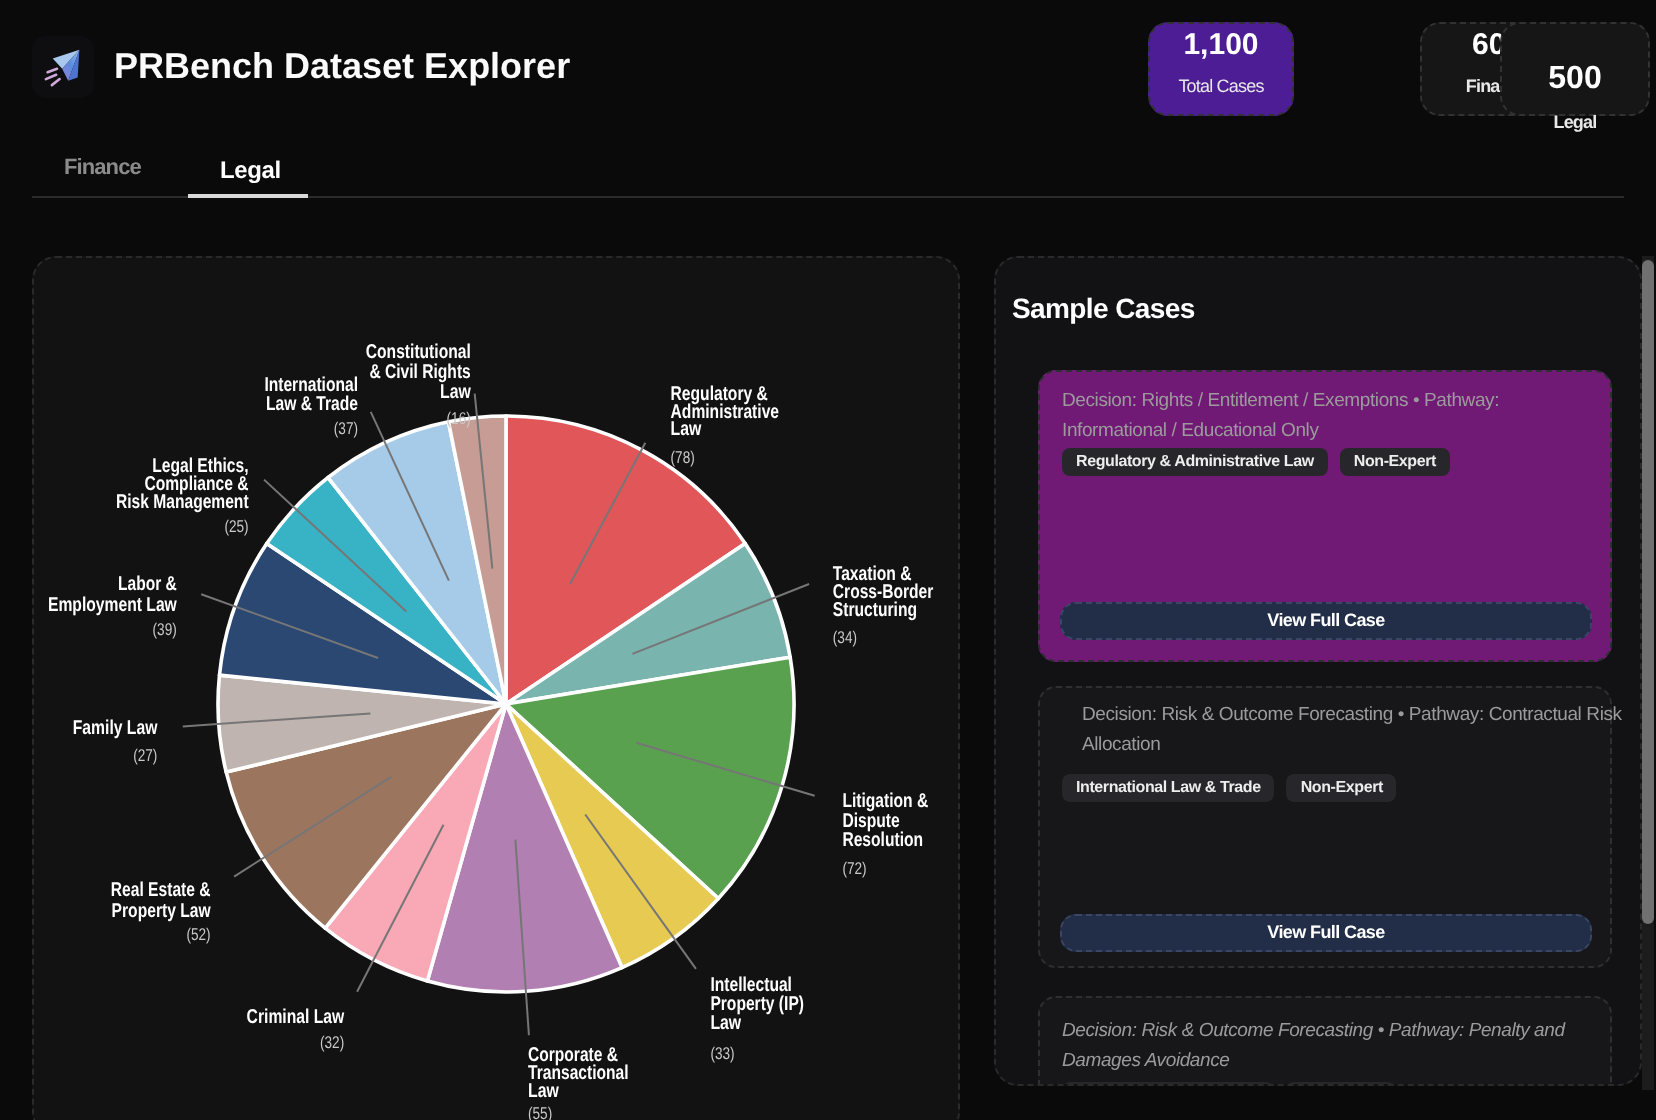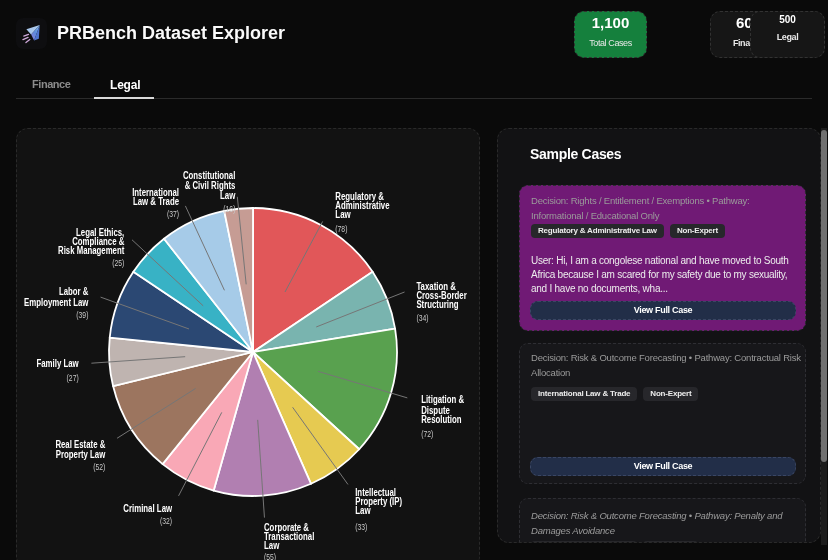--- a/index.html
+++ b/index.html
@@ -19,30 +19,30 @@
     <g transform="translate(2.2,2.2) scale(0.86)">
         <path d="M9.5,10.5 L25,5.5 L15,16.5 Z" fill="#a9c7ec"></path>
     <path d="M25,5.5 L15,16.5 L18.5,23.5 Z" fill="url(#pg)"></path>
     <path d="M25,5.5 L18.5,23.5 L24,21.5 Z" fill="#4f74cf"></path>
     <path d="M6.5,18.5 L12,16.5 M5.5,22.5 L11.5,20 M9,26 L13.5,22.5" stroke="#cfa9da" stroke-width="1.5" stroke-linecap="round"></path>
       </g>
   </svg>
 </div>
 <div class="abs" style="left:57px;top:23px;font-size:18px;font-weight:bold;color:#fafafa;">PRBench Dataset Explorer</div>
 
-<div class="abs" style="left:574px;top:11px;width:73px;height:47px;background:#15803d;border:1px dashed #323232;border-radius:10px;text-align:center;">
+<div class="abs" style="left:574px;top:11px;width:73px;height:47px;background:#4c1d95;border:1px dashed #323232;border-radius:10px;text-align:center;">
   <div style="margin-top:2px;font-size:15px;font-weight:bold;color:#ffffff;">1,100</div>
   <div style="margin-top:7px;font-size:9px;letter-spacing:-0.4px;font-weight:normal;color:#e8e8e8;">Total Cases</div>
 </div>
 <div class="abs" style="left:662px;top:11px;width:77px;height:47px;background:#161616;border:1px dashed #323232;border-radius:10px;text-align:center;margin-left:48px;">
   <div style="margin-top:2px;font-size:15px;font-weight:bold;color:#ffffff;">600</div>
   <div style="margin-top:7px;font-size:9px;letter-spacing:-0.4px;font-weight:bold;color:#e8e8e8;">Finance</div>
 </div>
 <div class="abs" style="left:750px;top:11px;width:75px;height:47px;background:#161616;border:1px dashed #323232;border-radius:10px;text-align:center;">
-  <div style="margin-top:2px;font-size:10px;font-weight:bold;color:#ffffff;">500</div>
+  <div style="margin-top:19px;font-size:16px;font-weight:bold;color:#ffffff;">500</div>
   <div style="margin-top:7px;font-size:9px;letter-spacing:-0.4px;font-weight:bold;color:#e8e8e8;">Legal</div>
 </div>
 
 <div class="abs" style="left:32px;top:78px;font-size:11px;letter-spacing:-0.45px;font-weight:bold;color:#8b8b8b;">Finance</div>
 <div class="abs" style="left:110px;top:77.5px;font-size:12px;letter-spacing:-0.2px;font-weight:bold;color:#ffffff;">Legal</div>
 <div class="abs" style="left:16px;top:98px;width:796px;height:1px;background:#2b2b2b;"></div>
 <div class="abs" style="left:94px;top:97px;width:60px;height:2px;background:#d9d9d9;"></div>
 
 <div class="abs" style="left:16px;top:128px;width:464px;height:440px;background:#121212;border:1px dashed #2a2a2a;border-radius:12px;"></div>
 <svg class="abs" width="464" height="436" viewBox="16 124 464 436" style="left:16px;top:124px;">
@@ -107,29 +107,28 @@
 <text x="179.0" y="195.5" text-anchor="end" textLength="46.8" lengthAdjust="spacingAndGlyphs" font-family="Liberation Sans, sans-serif" font-size="10" font-weight="bold" fill="#ffffff">International</text>
 <text x="179.0" y="205" text-anchor="end" textLength="46.0" lengthAdjust="spacingAndGlyphs" font-family="Liberation Sans, sans-serif" font-size="10" font-weight="bold" fill="#ffffff">Law &amp; Trade</text>
 <text x="179.0" y="217" text-anchor="end" textLength="12.1" lengthAdjust="spacingAndGlyphs" font-family="Liberation Sans, sans-serif" font-size="8.5" fill="#c9c9c9">(37)</text>
 <text x="235.4" y="179.2" text-anchor="end" textLength="52.5" lengthAdjust="spacingAndGlyphs" font-family="Liberation Sans, sans-serif" font-size="10" font-weight="bold" fill="#ffffff">Constitutional</text>
 <text x="235.4" y="189.1" text-anchor="end" textLength="50.7" lengthAdjust="spacingAndGlyphs" font-family="Liberation Sans, sans-serif" font-size="10" font-weight="bold" fill="#ffffff">&amp; Civil Rights</text>
 <text x="235.4" y="199.2" text-anchor="end" textLength="15.4" lengthAdjust="spacingAndGlyphs" font-family="Liberation Sans, sans-serif" font-size="10" font-weight="bold" fill="#ffffff">Law</text>
 <text x="235.4" y="211.9" text-anchor="end" textLength="12.1" lengthAdjust="spacingAndGlyphs" font-family="Liberation Sans, sans-serif" font-size="8.5" fill="#c9c9c9">(16)</text>
 </svg>
 
 <div class="abs" style="left:497px;top:128px;width:324px;height:415px;background:#121214;border:1px dashed #2a2a2a;border-radius:12px;overflow:hidden;">
-  <div class="abs" style="left:32px;top:17px;font-size:14px;letter-spacing:-0.3px;font-weight:bold;color:#ffffff;">Sample Cases</div>
+  <div class="abs" style="left:8px;top:17px;font-size:14px;letter-spacing:-0.3px;font-weight:bold;color:#ffffff;">Sample Cases</div>
 <div class="abs" style="left:21px;top:56px;width:287px;height:146px;background:#701a75;border:1px dashed #2e2e33;border-radius:9px;">
 <div class="abs" style="left:11px;top:7px;font-size:9.5px;letter-spacing:-0.2px;line-height:15px;color:#9b9b9b;white-space:nowrap;">Decision: Rights / Entitlement / Exemptions • Pathway:<br>Informational / Educational Only</div>
 <div class="abs" style="left:11px;top:38px;white-space:nowrap;"><span style="display:inline-block;background:#27272b;border-radius:4px;height:14px;line-height:14px;padding:0 7px;font-size:8px;letter-spacing:-0.2px;font-weight:bold;color:#ededed;vertical-align:top;">Regulatory &amp; Administrative Law</span><span style="display:inline-block;background:#27272b;border-radius:4px;height:14px;line-height:14px;padding:0 7px;font-size:8px;letter-spacing:-0.2px;font-weight:bold;color:#ededed;vertical-align:top;margin-left:6px;">Non-Expert</span></div>
-<div class="abs" style="left:11px;top:67.5px;font-size:10px;letter-spacing:-0.25px;line-height:14.3px;color:#ececec;white-space:nowrap;">User: Hi, I am a congolese national and have moved to South<br>Africa because I am scared for my safety due to my sexuality,<br>and I have no documents, wha...</div>
 <div class="abs" style="left:10px;top:114.5px;width:266px;height:19px;background:#222e48;border:1px dashed #3a4663;border-radius:8px;text-align:center;font-size:9px;letter-spacing:-0.3px;font-weight:bold;color:#ffffff;line-height:17px;">View Full Case</div>
 </div>
 <div class="abs" style="left:21px;top:214px;width:287px;height:141px;background:#17171a;border:1px dashed #2e2e33;border-radius:9px;">
-<div class="abs" style="left:11px;top:6px;font-size:9.5px;letter-spacing:-0.2px;line-height:15px;color:#9b9b9b;white-space:nowrap;">Decision: Risk &amp; Outcome Forecasting • Pathway: Contractual Risk<br>Allocation</div>
+<div class="abs" style="left:21px;top:6px;font-size:9.5px;letter-spacing:-0.2px;line-height:15px;color:#9b9b9b;white-space:nowrap;">Decision: Risk &amp; Outcome Forecasting • Pathway: Contractual Risk<br>Allocation</div>
 <div class="abs" style="left:11px;top:43px;white-space:nowrap;"><span style="display:inline-block;background:#27272b;border-radius:4px;height:14px;line-height:14px;padding:0 7px;font-size:8px;letter-spacing:-0.2px;font-weight:bold;color:#ededed;vertical-align:top;">International Law &amp; Trade</span><span style="display:inline-block;background:#27272b;border-radius:4px;height:14px;line-height:14px;padding:0 7px;font-size:8px;letter-spacing:-0.2px;font-weight:bold;color:#ededed;vertical-align:top;margin-left:6px;">Non-Expert</span></div>
 <div class="abs" style="left:10px;top:113px;width:266px;height:19px;background:#222e48;border:1px dashed #3a4663;border-radius:8px;text-align:center;font-size:9px;letter-spacing:-0.3px;font-weight:bold;color:#ffffff;line-height:17px;">View Full Case</div>
 </div>
 <div class="abs" style="left:21px;top:369px;width:287px;height:120px;background:#17171a;border:1px dashed #2e2e33;border-radius:9px;">
 <div class="abs" style="left:11px;top:9px;font-size:9.5px;letter-spacing:-0.2px;line-height:15px;color:#9b9b9b;white-space:nowrap;font-style:italic;">Decision: Risk &amp; Outcome Forecasting • Pathway: Penalty and<br>Damages Avoidance</div>
 <div class="abs" style="left:11px;top:42px;white-space:nowrap;"><span style="display:inline-block;background:#27272b;border-radius:4px;height:14px;line-height:14px;padding:0 7px;font-size:8px;letter-spacing:-0.2px;font-weight:bold;color:#ededed;vertical-align:top;">International Law &amp; Trade</span><span style="display:inline-block;background:#27272b;border-radius:4px;height:14px;line-height:14px;padding:0 7px;font-size:8px;letter-spacing:-0.2px;font-weight:bold;color:#ededed;vertical-align:top;margin-left:6px;">Non-Expert</span></div>
 </div>
 
 </div>
 

